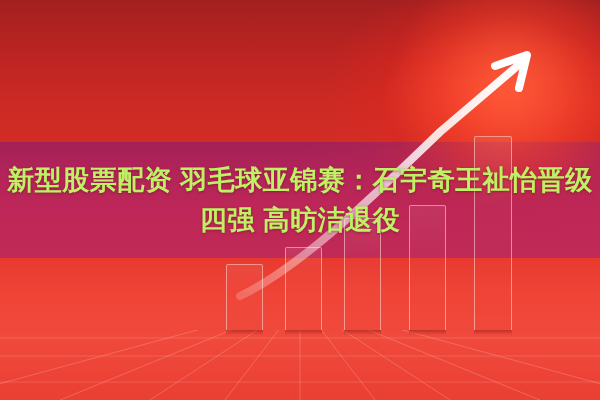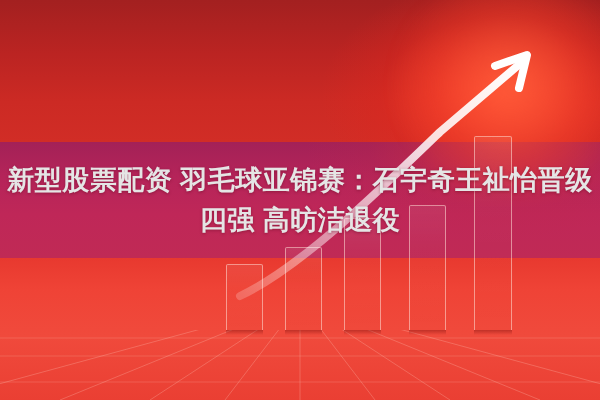--- a/index.html
+++ b/index.html
@@ -105,21 +105,21 @@
     pointer-events: none;
   }
 
   
   .headline {
     position: absolute;
     left: 0;
     top: 160px;
     width: 600px;
     text-align: center;
-    color: #e5e5e5;
+    color: #bef264;
     font-size: 27px;
     font-weight: bold;
     line-height: 40px;
     letter-spacing: 0.5px;
     text-shadow: 0 1px 3px rgba(90,8,30,0.45);
     padding: 0 4px;
     box-sizing: border-box;
   }
 </style>
 </head>

